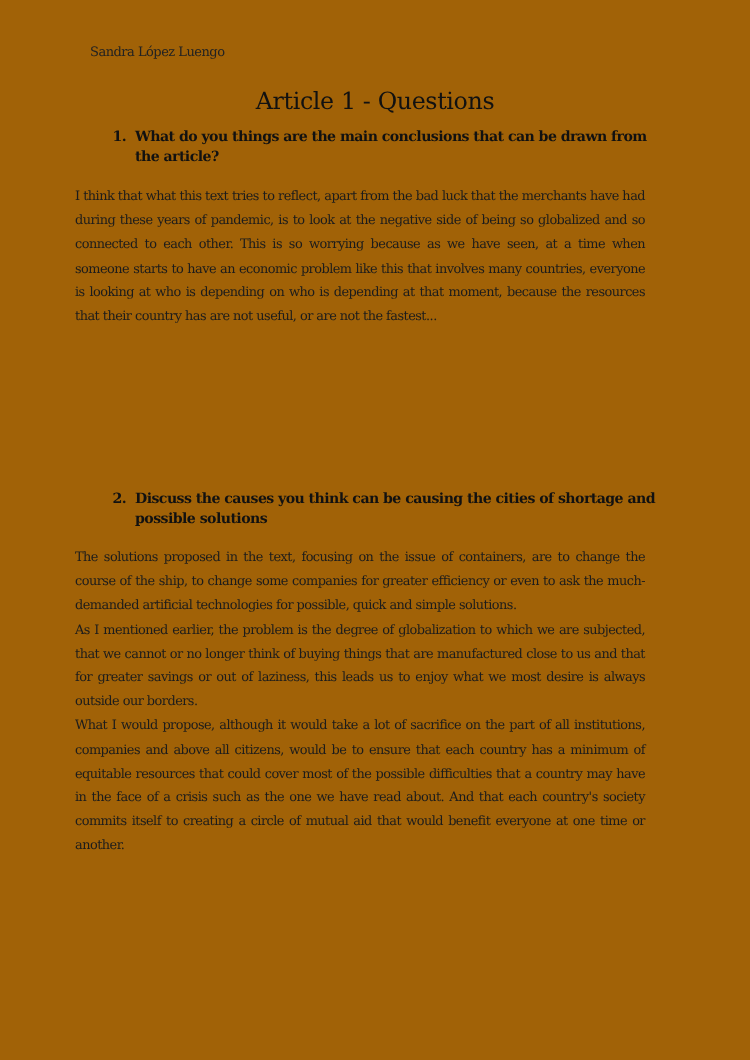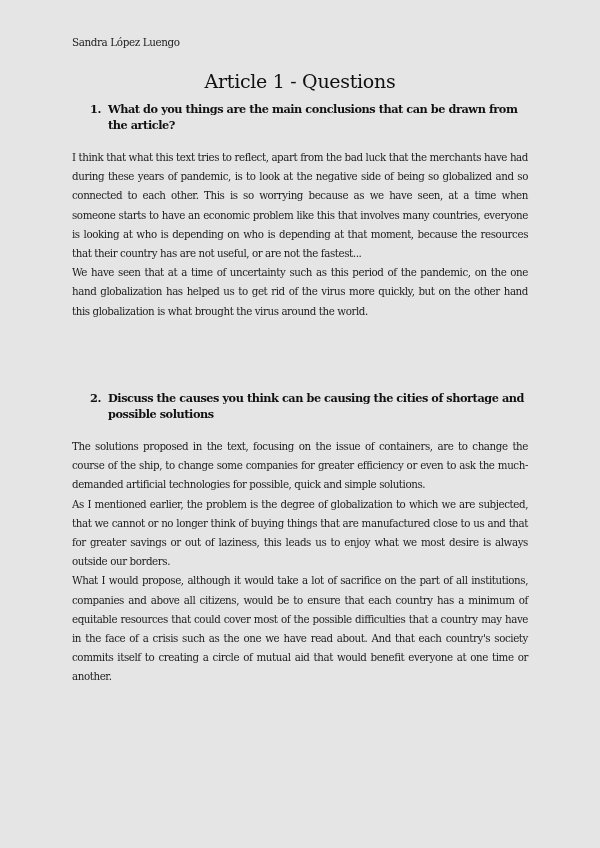--- a/index.html
+++ b/index.html
@@ -14,21 +14,21 @@
     overflow: hidden;
     font-family: "DejaVu Serif", serif;
     color: #1a1a1a;
   }
   .page {
     position: absolute;
     left: 0;
     top: 0;
     width: 600px;
     height: 848px;
-    background: #e5e5e5;
+    background: #a16207;
   }
   .header-author {
     position: absolute;
     left: 72px;
     top: 36px;
     font-size: 10.4px;
     letter-spacing: -0.4px;
     color: #222;
   }
   .doc-title {
@@ -57,21 +57,21 @@
     top: 0;
   }
   .question .qtext {
     display: block;
     margin-left: 18px;
   }
   .q1 { top: 101px; }
   .q2 { top: 390px; }
   .body-block {
     position: absolute;
-    left: 72px;
+    left: 60px;
     width: 456px;
     font-size: 10.3px;
     letter-spacing: -0.42px;
     line-height: 19.2px;
     text-align: justify;
     color: #1c1c1c;
   }
   .body-block p {
     margin: 0;
   }
@@ -87,21 +87,20 @@
 
   <div class="doc-title">Article 1 - Questions</div>
 
   <div class="question q1">
     <span class="num">1.</span>
     <span class="qtext">What do you things are the main conclusions that can be drawn from the article?</span>
   </div>
 
   <div class="body-block b1">
     <p>I think that what this text tries to reflect, apart from the bad luck that the merchants have had during these years of pandemic, is to look at the negative side of being so globalized and so connected to each other. This is so worrying because as we have seen, at a time when someone starts to have an economic problem like this that involves many countries, everyone is looking at who is depending on who is depending at that moment, because the resources that their country has are not useful, or are not the fastest...</p>
-    <p>We have seen that at a time of uncertainty such as this period of the pandemic, on the one hand globalization has helped us to get rid of the virus more quickly, but on the other hand this globalization is what brought the virus around the world.</p>
   </div>
 
   <div class="question q2">
     <span class="num">2.</span>
     <span class="qtext">Discuss the causes you think can be causing the cities of shortage and possible solutions</span>
   </div>
 
   <div class="body-block b2">
     <p>The solutions proposed in the text, focusing on the issue of containers, are to change the course of the ship, to change some companies for greater efficiency or even to ask the much-demanded artificial technologies for possible, quick and simple solutions.</p>
     <p>As I mentioned earlier, the problem is the degree of globalization to which we are subjected, that we cannot or no longer think of buying things that are manufactured close to us and that for greater savings or out of laziness, this leads us to enjoy what we most desire is always outside our borders.</p>

